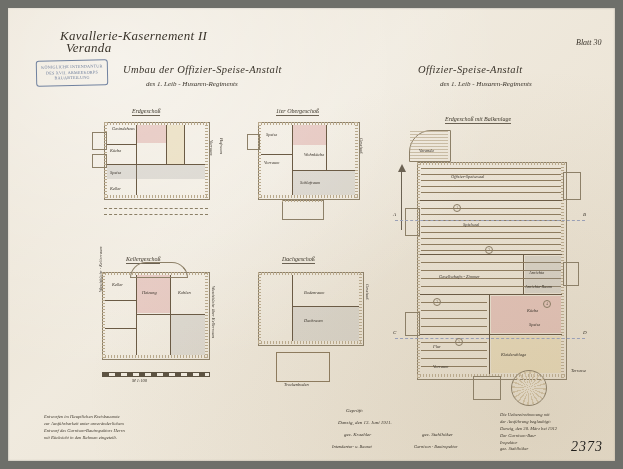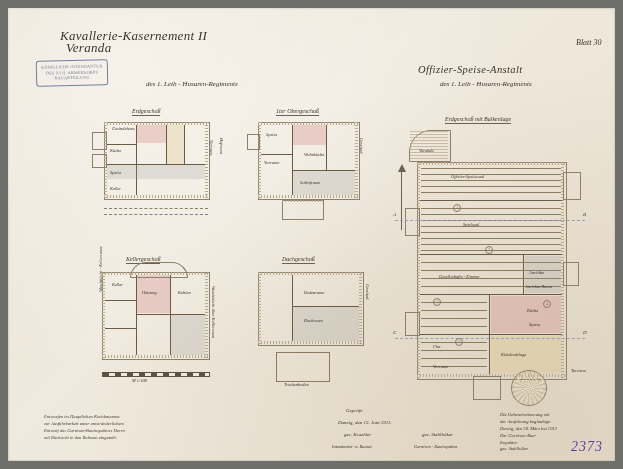--- a/index.html
+++ b/index.html
@@ -69,37 +69,38 @@
   .beam{position:absolute;background:#8d7b5e;height:.7px;}
 
   .scalebar{position:absolute;height:3px;border:.6px solid #5d5342;
     background:repeating-linear-gradient(90deg,#5d5342 0 6px,#efe9dd 6px 12px);}
 
   .circnum{
     position:absolute;width:6px;height:6px;border:.5px solid #8a7c64;border-radius:50%;
     font-size:3.4px;line-height:6px;text-align:center;color:#6d6353;
   }
   .num2373{
-    position:absolute;right:12px;bottom:6px;color:#4c1d95;font-size:14px;
+    position:absolute;right:12px;bottom:6px;color:#000000;font-size:14px;
     font-style:italic;letter-spacing:1px;opacity:.85;text-align:center;
   }
   .footsec{font-size:4.6px;line-height:1.5;font-style:italic;color:#3f382d;}
   .stair{position:absolute;background:repeating-linear-gradient(0deg,#8d7b5e 0 .5px,rgba(0,0,0,0) .5px 3px);border:.5px solid #8d7b5e;}
   .arrowline{position:absolute;background:#6b6253;width:.7px;}
 </style>
 </head>
 <body>
 
 <div class="sheet">
 
   <div class="t script hdr-left" style="left:28px;top:20px;">Kavallerie-Kasernement II</div>
   <div class="t script hdr-left" style="left:34px;top:32px;">Veranda</div>
 
   <div class="t script" style="left:568px;top:30px;font-size:8px;">Blatt 30</div>
 
+  <div class="t script title-sub" style="left:115px;top:56px;">Umbau der Offizier-Speise-Anstalt</div>
   <div class="t script small" style="left:138px;top:72px;font-size:7px;">des 1. Leib - Husaren-Regiments</div>
 
   <div class="t script title-sub" style="left:410px;top:56px;font-family:Liberation Serif, serif;">Offizier-Speise-Anstalt</div>
   <div class="t script small" style="left:432px;top:72px;font-size:7px;">des 1. Leib - Husaren-Regiments</div>
 
   <div class="stamp">
     <div>KÖNIGLICHE INTENDANTUR</div>
     <div>DES XVII. ARMEEKORPS</div>
     <div>BAUABTEILUNG</div>
   </div>

